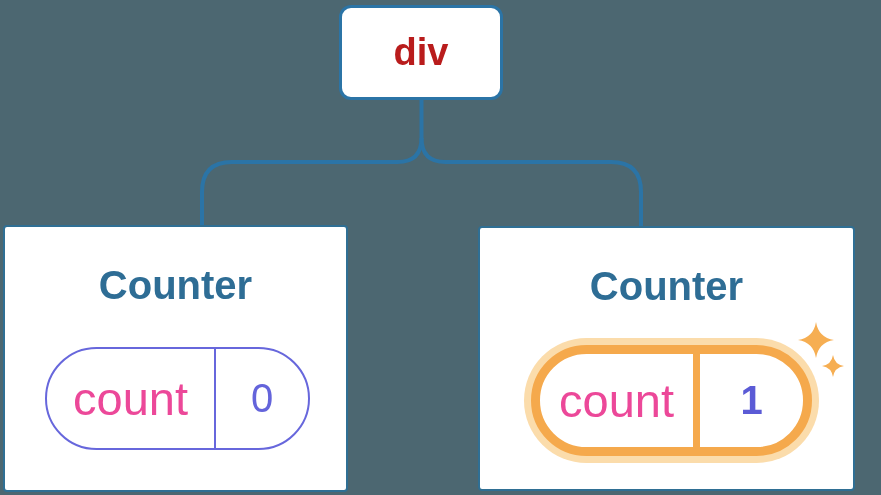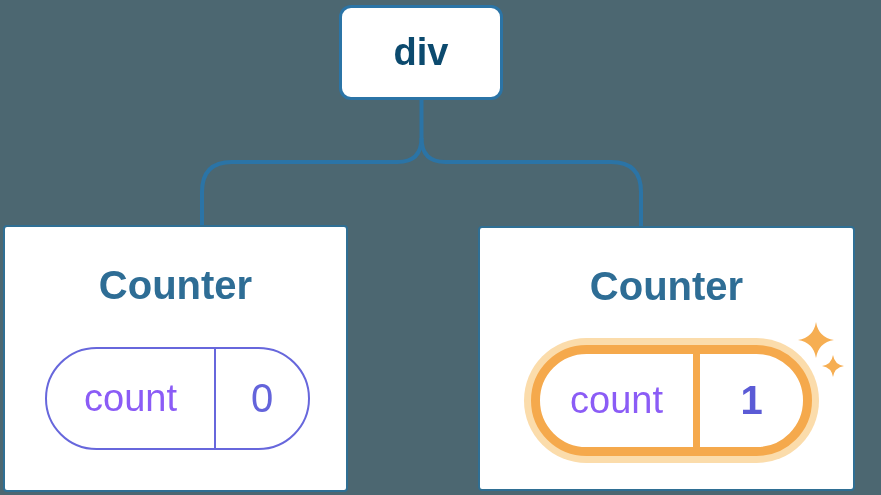--- a/index.html
+++ b/index.html
@@ -25,21 +25,21 @@
     left: 339px; top: 5px;
     width: 164px; height: 95px;
     background: #FFFFFF;
     border: 3px solid #2B74A6;
     border-radius: 12px;
     display: flex;
     align-items: center;
     justify-content: center;
     font-size: 38px;
     font-weight: 600;
-    color: #0c4a6e;
+    color: #b91c1c;
   }
 
   .card {
     position: absolute;
     background: #FFFFFF;
     border: 2px solid #2F6F94;
     border-radius: 4px;
   }
   .card-left  { left: 3px;   top: 225px; width: 345px; height: 267px; }
   .card-right { left: 478px; top: 226px; width: 377px; height: 265px; }
@@ -65,21 +65,21 @@
   }
   .pill .seg-key {
     width: 169px;
     border-right: 2px solid #6767DC;
     display: flex; align-items: center; justify-content: center;
   }
   .pill .seg-val {
     flex: 1;
     display: flex; align-items: center; justify-content: center;
   }
-  .state-key { font-size: 38px; color: #8b5cf6; }
+  .state-key { font-size: 47px; color: #ec4899; }
   .state-val { font-size: 40px; color: #6464DB; }
 
   
   .pill-hot {
     position: absolute;
     left: 51px; top: 117px;
     width: 281px; height: 111px;
     border: 9px solid #F5A94C;
     border-radius: 56px;
     box-shadow: 0 0 0 7px #FBDCAB;

